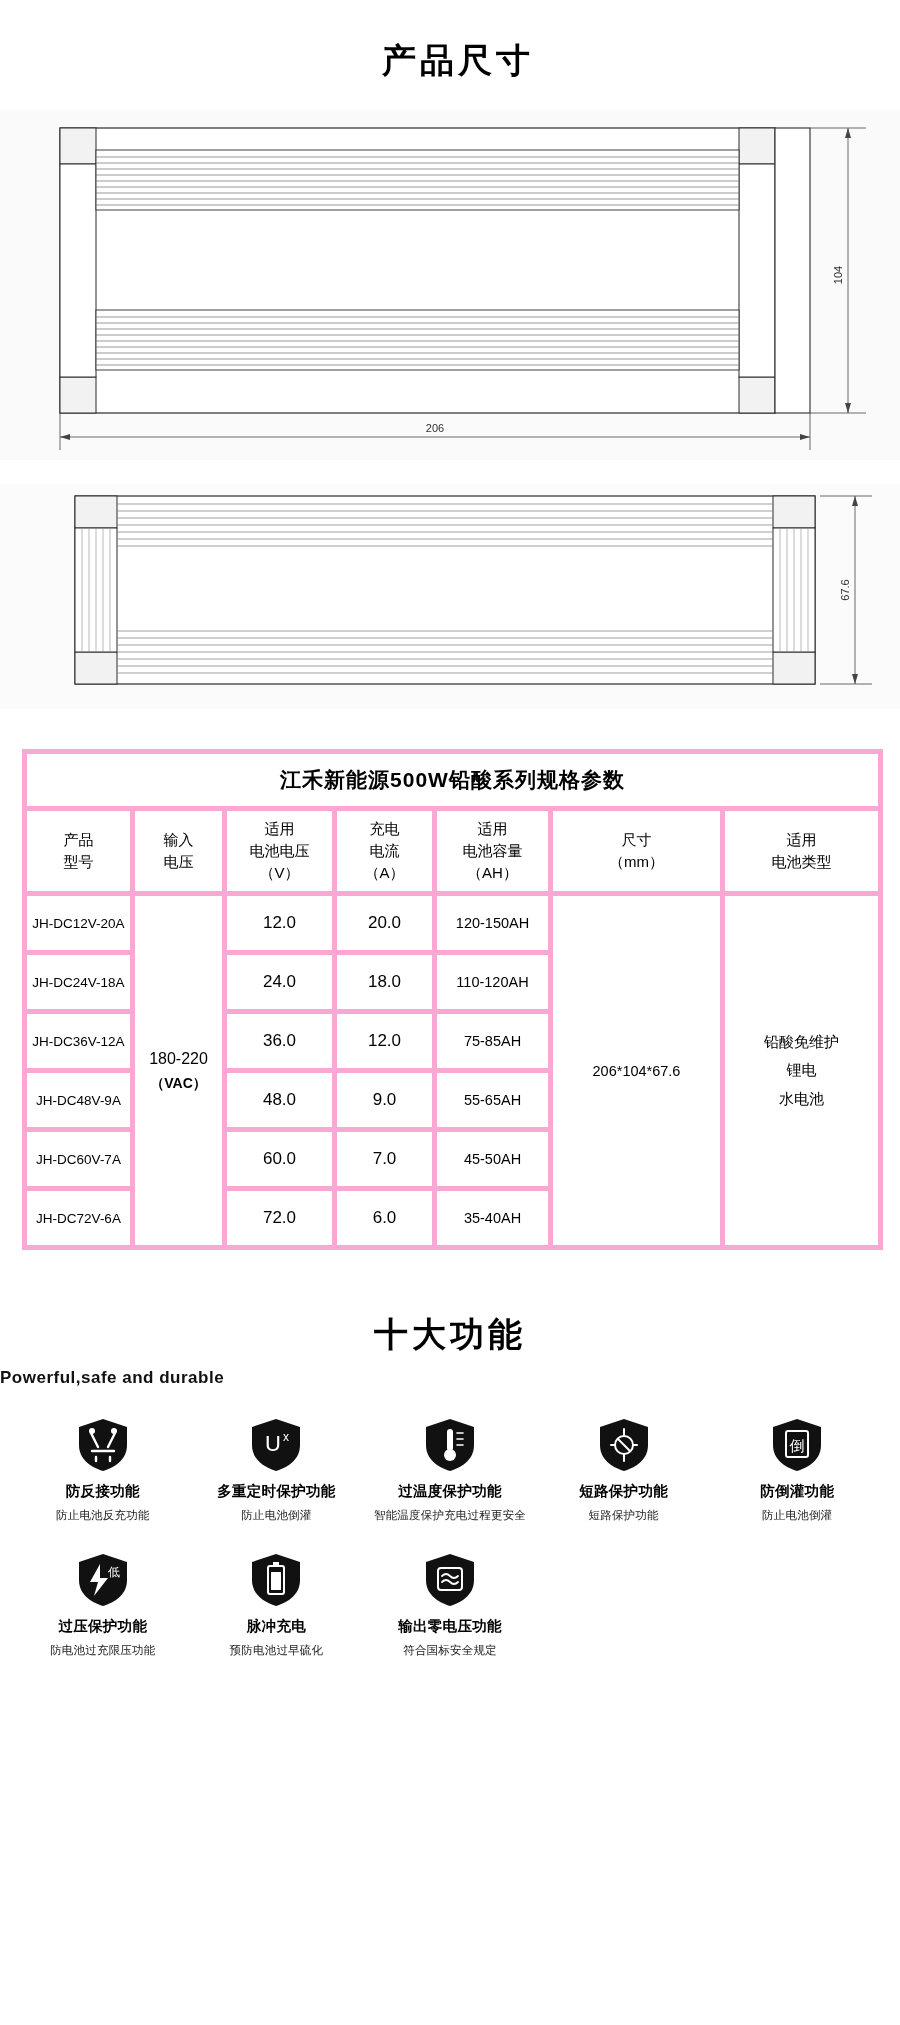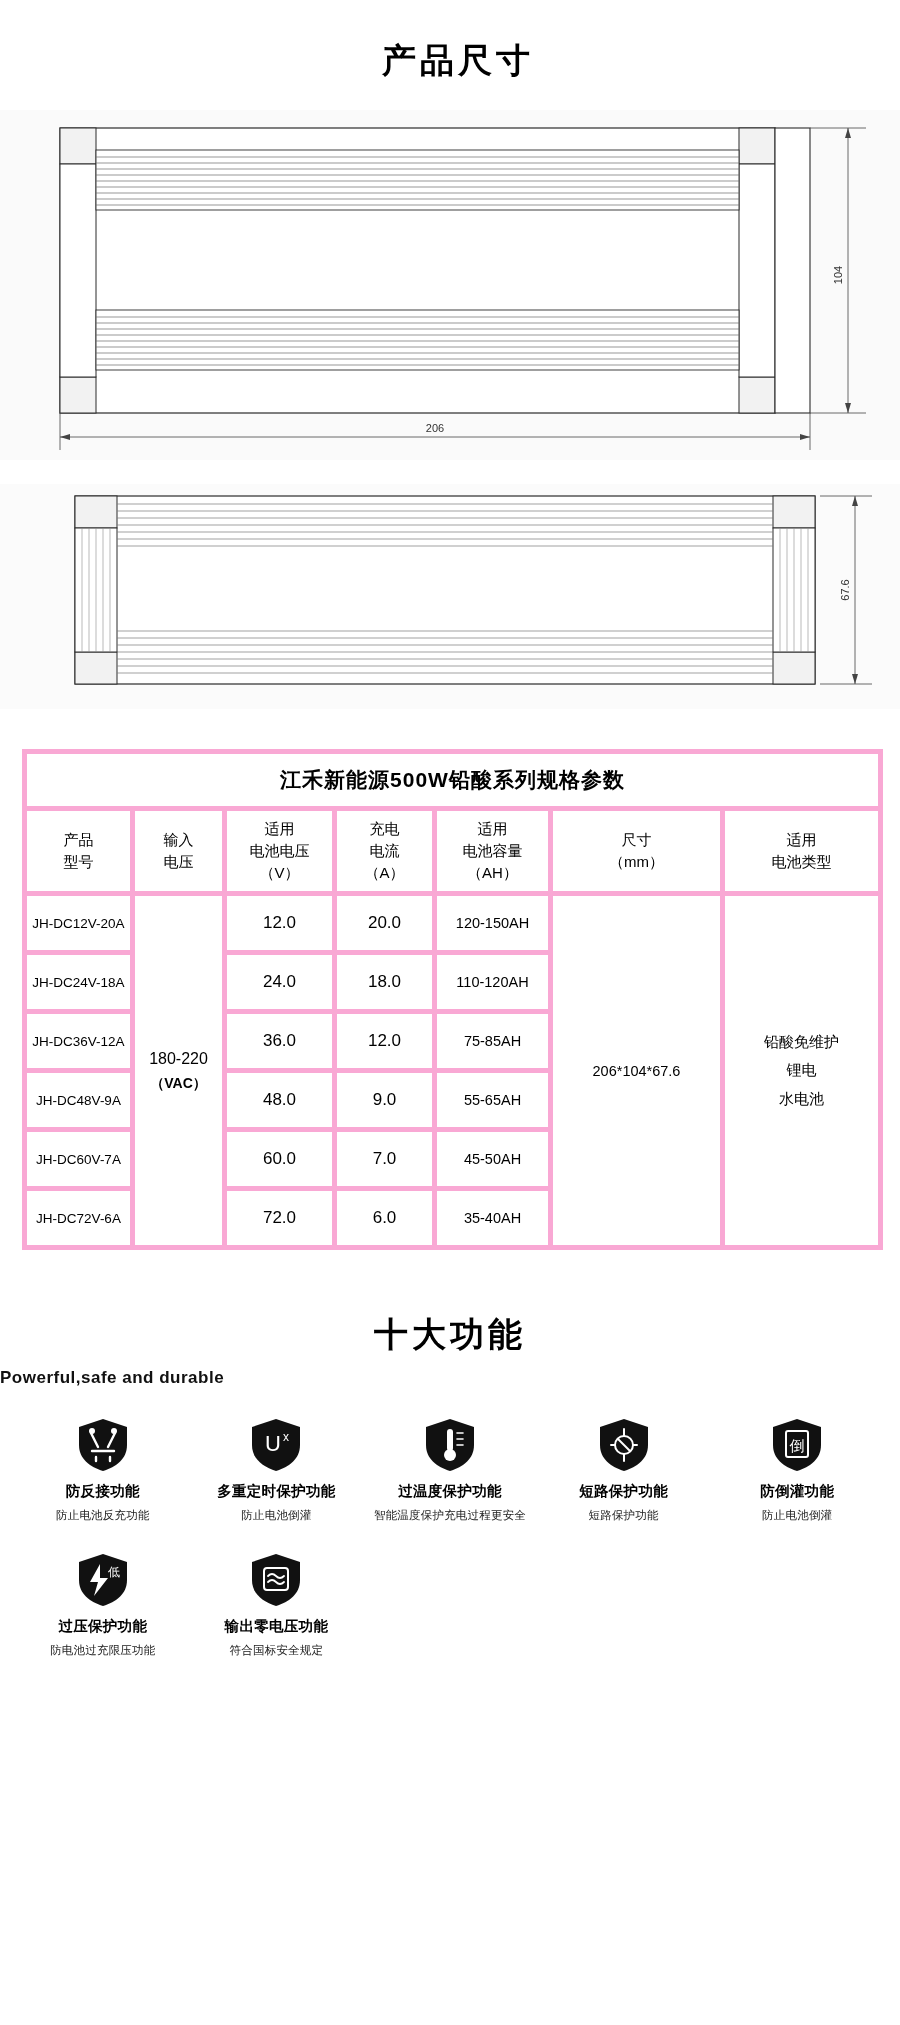--- a/index.html
+++ b/index.html
@@ -452,20 +452,32 @@
           <path d="M27 2 L51 10 V28 C51 42 40 50 27 54 C14 50 3 42 3 28 V10 Z" fill="#111"></path>
           <path d="M24 12 L14 30 L22 30 L18 44 L32 26 L24 26 Z" fill="#fff"></path>
           <text x="38" y="24" font-family="Liberation Sans, sans-serif" font-size="12" fill="#fff" text-anchor="middle">低</text>
         </svg>
       </div>
       <div class="func-name">过压保护功能</div>
       <div class="func-desc">防电池过充限压功能</div>
     </div>
 
 
+    <div class="func-item">
+      <div class="func-icon">
+        <svg width="54" height="56" viewBox="0 0 54 56">
+          <path d="M27 2 L51 10 V28 C51 42 40 50 27 54 C14 50 3 42 3 28 V10 Z" fill="#111"></path>
+          <rect x="19" y="14" width="16" height="28" rx="2" fill="none" stroke="#fff" stroke-width="2"></rect>
+          <rect x="24" y="10" width="6" height="4" fill="#fff"></rect>
+          <rect x="22" y="20" width="10" height="18" fill="#fff"></rect>
+        </svg>
+      </div>
+      <div class="func-name">脉冲充电</div>
+      <div class="func-desc">预防电池过早硫化</div>
+    </div>
 
     <div class="func-item">
       <div class="func-icon">
         <svg width="54" height="56" viewBox="0 0 54 56">
           <path d="M27 2 L51 10 V28 C51 42 40 50 27 54 C14 50 3 42 3 28 V10 Z" fill="#111"></path>
           <rect x="15" y="16" width="24" height="22" rx="3" fill="none" stroke="#fff" stroke-width="2"></rect>
           <g stroke="#fff" stroke-width="1.8" fill="none" stroke-linecap="round">
             <path d="M19 24 q4 -4 8 0 t8 0"></path>
             <path d="M19 30 q4 -4 8 0 t8 0"></path>
           </g>

